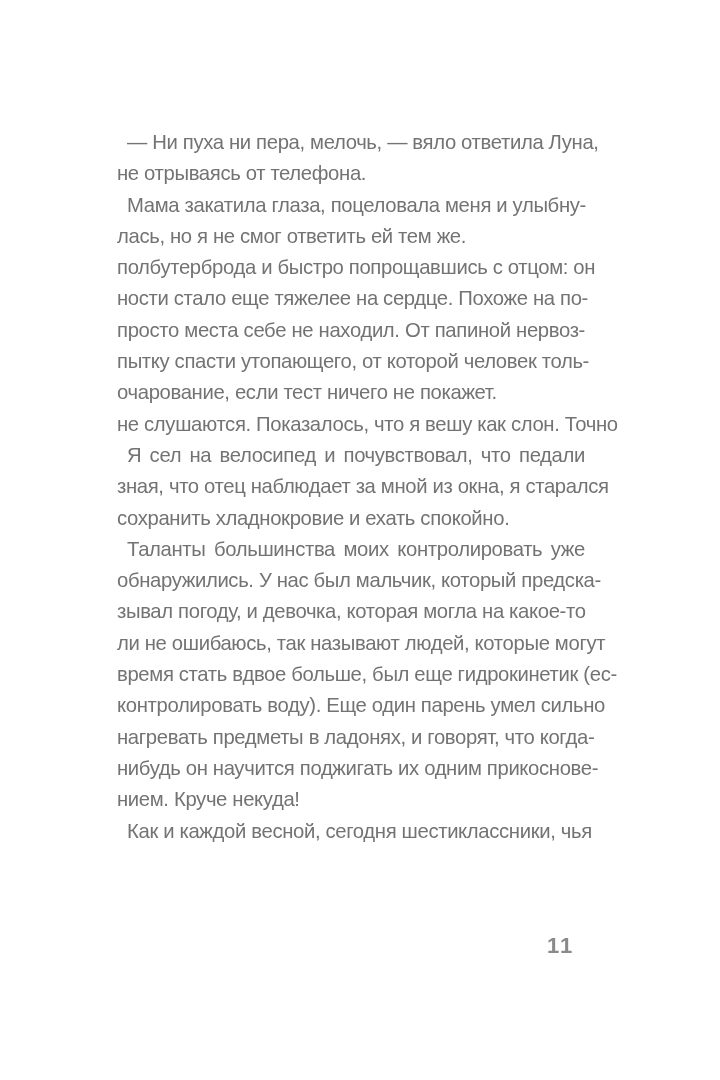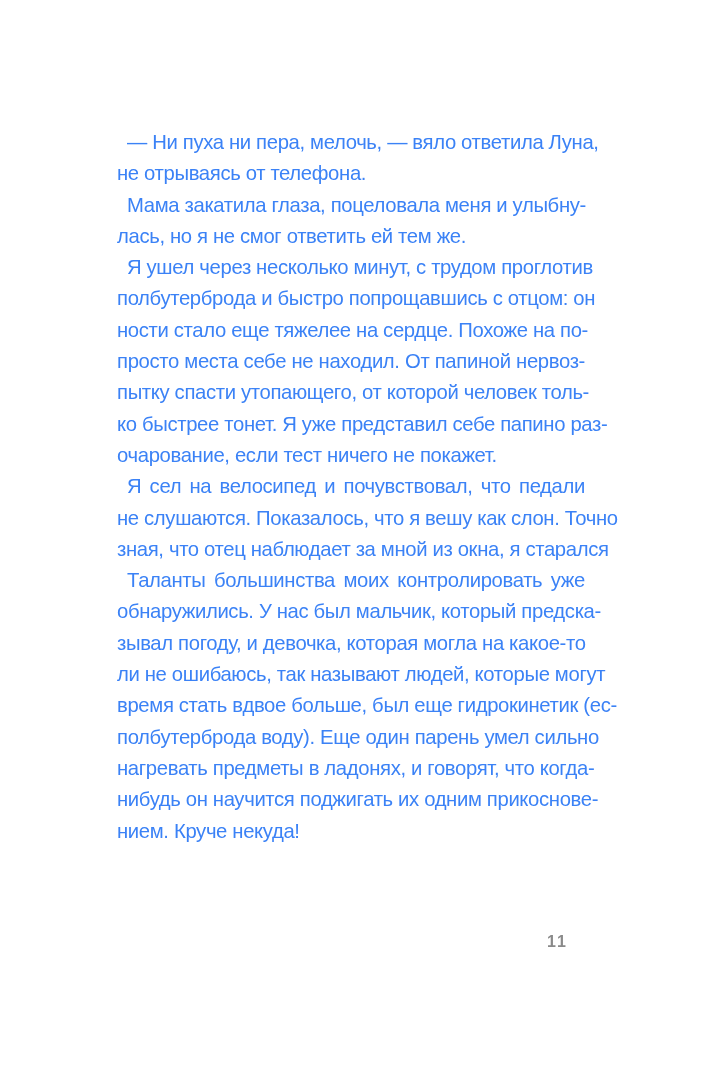--- a/index.html
+++ b/index.html
@@ -22,77 +22,77 @@
       background: #ffffff;
     }
     .text-block {
       position: absolute;
       left: 117px;
       top: 127px;
       width: 468px;
       font-family: "Liberation Sans", sans-serif;
       font-size: 20.3px;
       line-height: 31.3px;
-      color: #3b82f6;
+      color: #737373;
       letter-spacing: -0.35px;
     }
     .line {
       display: block;
       white-space: nowrap;
       height: 31.3px;
     }
     .line.justify {
       text-align: justify;
       text-align-last: justify;
     }
     .line.indent {
       padding-left: 10px;
     }
     .page-number {
       position: absolute;
       left: 547px;
       top: 933px;
       font-family: "Liberation Sans", sans-serif;
       font-weight: bold;
-      font-size: 16px;
+      font-size: 22px;
       color: #8a8a8a;
       letter-spacing: 2px;
     }
   </style>
 </head>
 <body>
 
 <div class="page">
   <div class="text-block">
 
     <span class="line justify indent">— Ни пуха ни пера, мелочь, — вяло ответила Луна,</span>
     <span class="line">не отрываясь от телефона.</span>
 
     <span class="line justify indent">Мама закатила глаза, поцеловала меня и улыбну-</span>
     <span class="line">лась, но я не смог ответить ей тем же.</span>
 
-    <span class="line justify indent">Я ушел через несколько минут, с трудом проглотив</span>
     <span class="line justify">полбутерброда и быстро попрощавшись с отцом: он</span>
     <span class="line justify">ности стало еще тяжелее на сердце. Похоже на по-</span>
     <span class="line justify">просто места себе не находил. От папиной нервоз-</span>
     <span class="line justify">пытку спасти утопающего, от которой человек толь-</span>
-    <span class="line justify">ко быстрее тонет. Я уже представил себе папино раз-</span>
     <span class="line">очарование, если тест ничего не покажет.</span>
 
+    <span class="line justify">не слушаются. Показалось, что я вешу как слон. Точно</span>
     <span class="line justify indent">Я сел на велосипед и почувствовал, что педали</span>
-    <span class="line justify">не слушаются. Показалось, что я вешу как слон. Точно</span>
     <span class="line justify">зная, что отец наблюдает за мной из окна, я старался</span>
+    <span class="line">сохранить хладнокровие и ехать спокойно.</span>
 
     <span class="line justify indent">Таланты большинства моих контролировать уже</span>
     <span class="line justify">обнаружились. У нас был мальчик, который предска-</span>
     <span class="line justify">зывал погоду, и девочка, которая могла на какое-то</span>
     <span class="line justify">ли не ошибаюсь, так называют людей, которые могут</span>
     <span class="line justify">время стать вдвое больше, был еще гидрокинетик (ес-</span>
-    <span class="line justify">полбутерброда воду). Еще один парень умел сильно</span>
+    <span class="line justify">контролировать воду). Еще один парень умел сильно</span>
     <span class="line justify">нагревать предметы в ладонях, и говорят, что когда-</span>
     <span class="line justify">нибудь он научится поджигать их одним прикоснове-</span>
     <span class="line">нием. Круче некуда!</span>
 
+    <span class="line justify indent">Как и каждой весной, сегодня шестиклассники, чья</span>
 
   </div>
 
   <div class="page-number">11</div>
 </div>
 
 </body></html>

